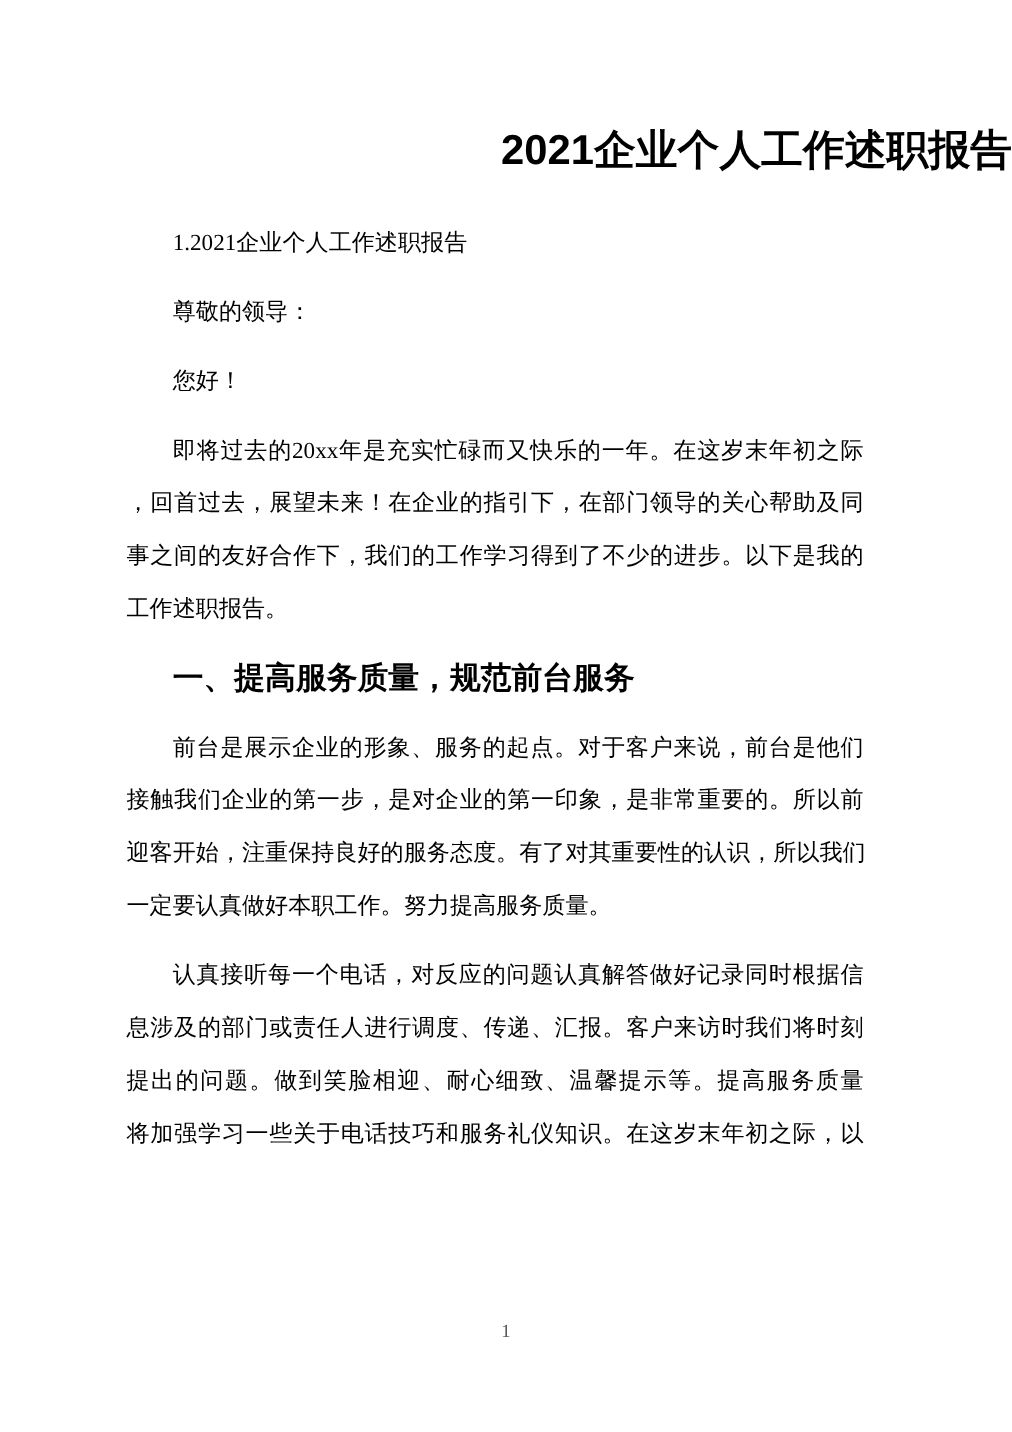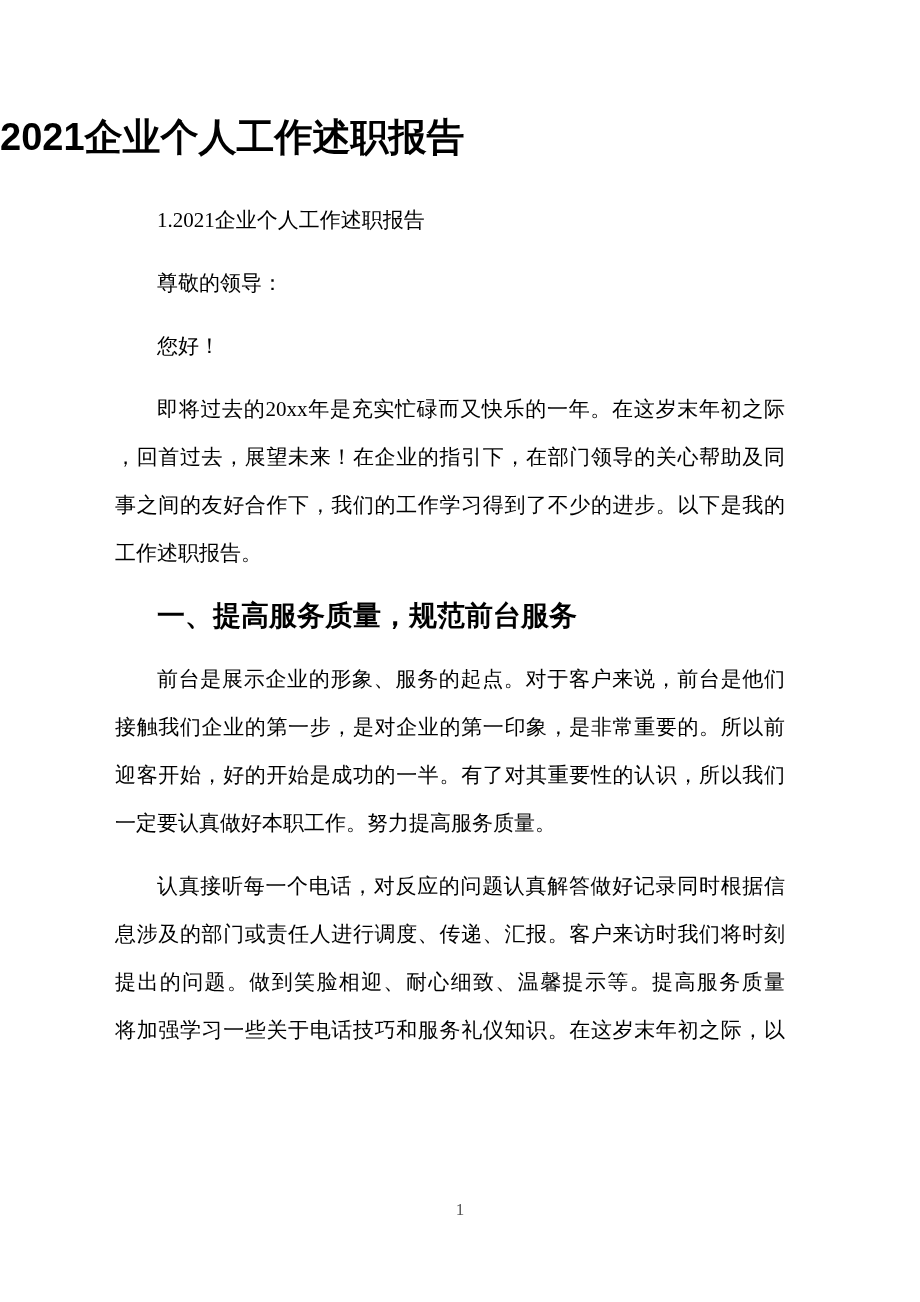--- a/index.html
+++ b/index.html
@@ -15,21 +15,21 @@
     color: #000000;
     font-family: "Liberation Serif", "DejaVu Serif", serif;
   }
   .doc-title {
     margin: 0;
     padding-top: 112px;
     font-family: "Liberation Sans", "DejaVu Sans", sans-serif;
     font-weight: 700;
     font-size: 38px;
     line-height: 50px;
-    text-align: left;
+    text-align: right;
     letter-spacing: 0px;
     color: #000000;
   }
   .doc-body {
     margin-top: 34px;
     margin-left: 115px;
     width: 670px;
   }
   .block { margin: 0 0 15px 0; }
   .block:last-child { margin-bottom: 0; }
@@ -85,21 +85,21 @@
         <div class="line">，回首过去，展望未来！在企业的指引下，在部门领导的关心帮助及同</div>
         <div class="line">事之间的友好合作下，我们的工作学习得到了不少的进步。以下是我的</div>
         <div class="line last">工作述职报告。</div>
       </div>
       <div class="block heading">
         <div class="line first last">一、提高服务质量，规范前台服务</div>
       </div>
       <div class="block paragraph">
         <div class="line first">前台是展示企业的形象、服务的起点。对于客户来说，前台是他们</div>
         <div class="line">接触我们企业的第一步，是对企业的第一印象，是非常重要的。所以前</div>
-        <div class="line">迎客开始，好的开始是成功的一半。有了对其重要性的认识，所以我们</div>
+        <div class="line">迎客开始，注重保持良好的服务态度。有了对其重要性的认识，所以我们</div>
         <div class="line last">一定要认真做好本职工作。努力提高服务质量。</div>
       </div>
       <div class="block paragraph continues">
         <div class="line first">认真接听每一个电话，对反应的问题认真解答做好记录同时根据信</div>
         <div class="line">息涉及的部门或责任人进行调度、传递、汇报。客户来访时我们将时刻</div>
         <div class="line">提出的问题。做到笑脸相迎、耐心细致、温馨提示等。提高服务质量</div>
         <div class="line last">将加强学习一些关于电话技巧和服务礼仪知识。在这岁末年初之际，以</div>
       </div>
     </div>
 

